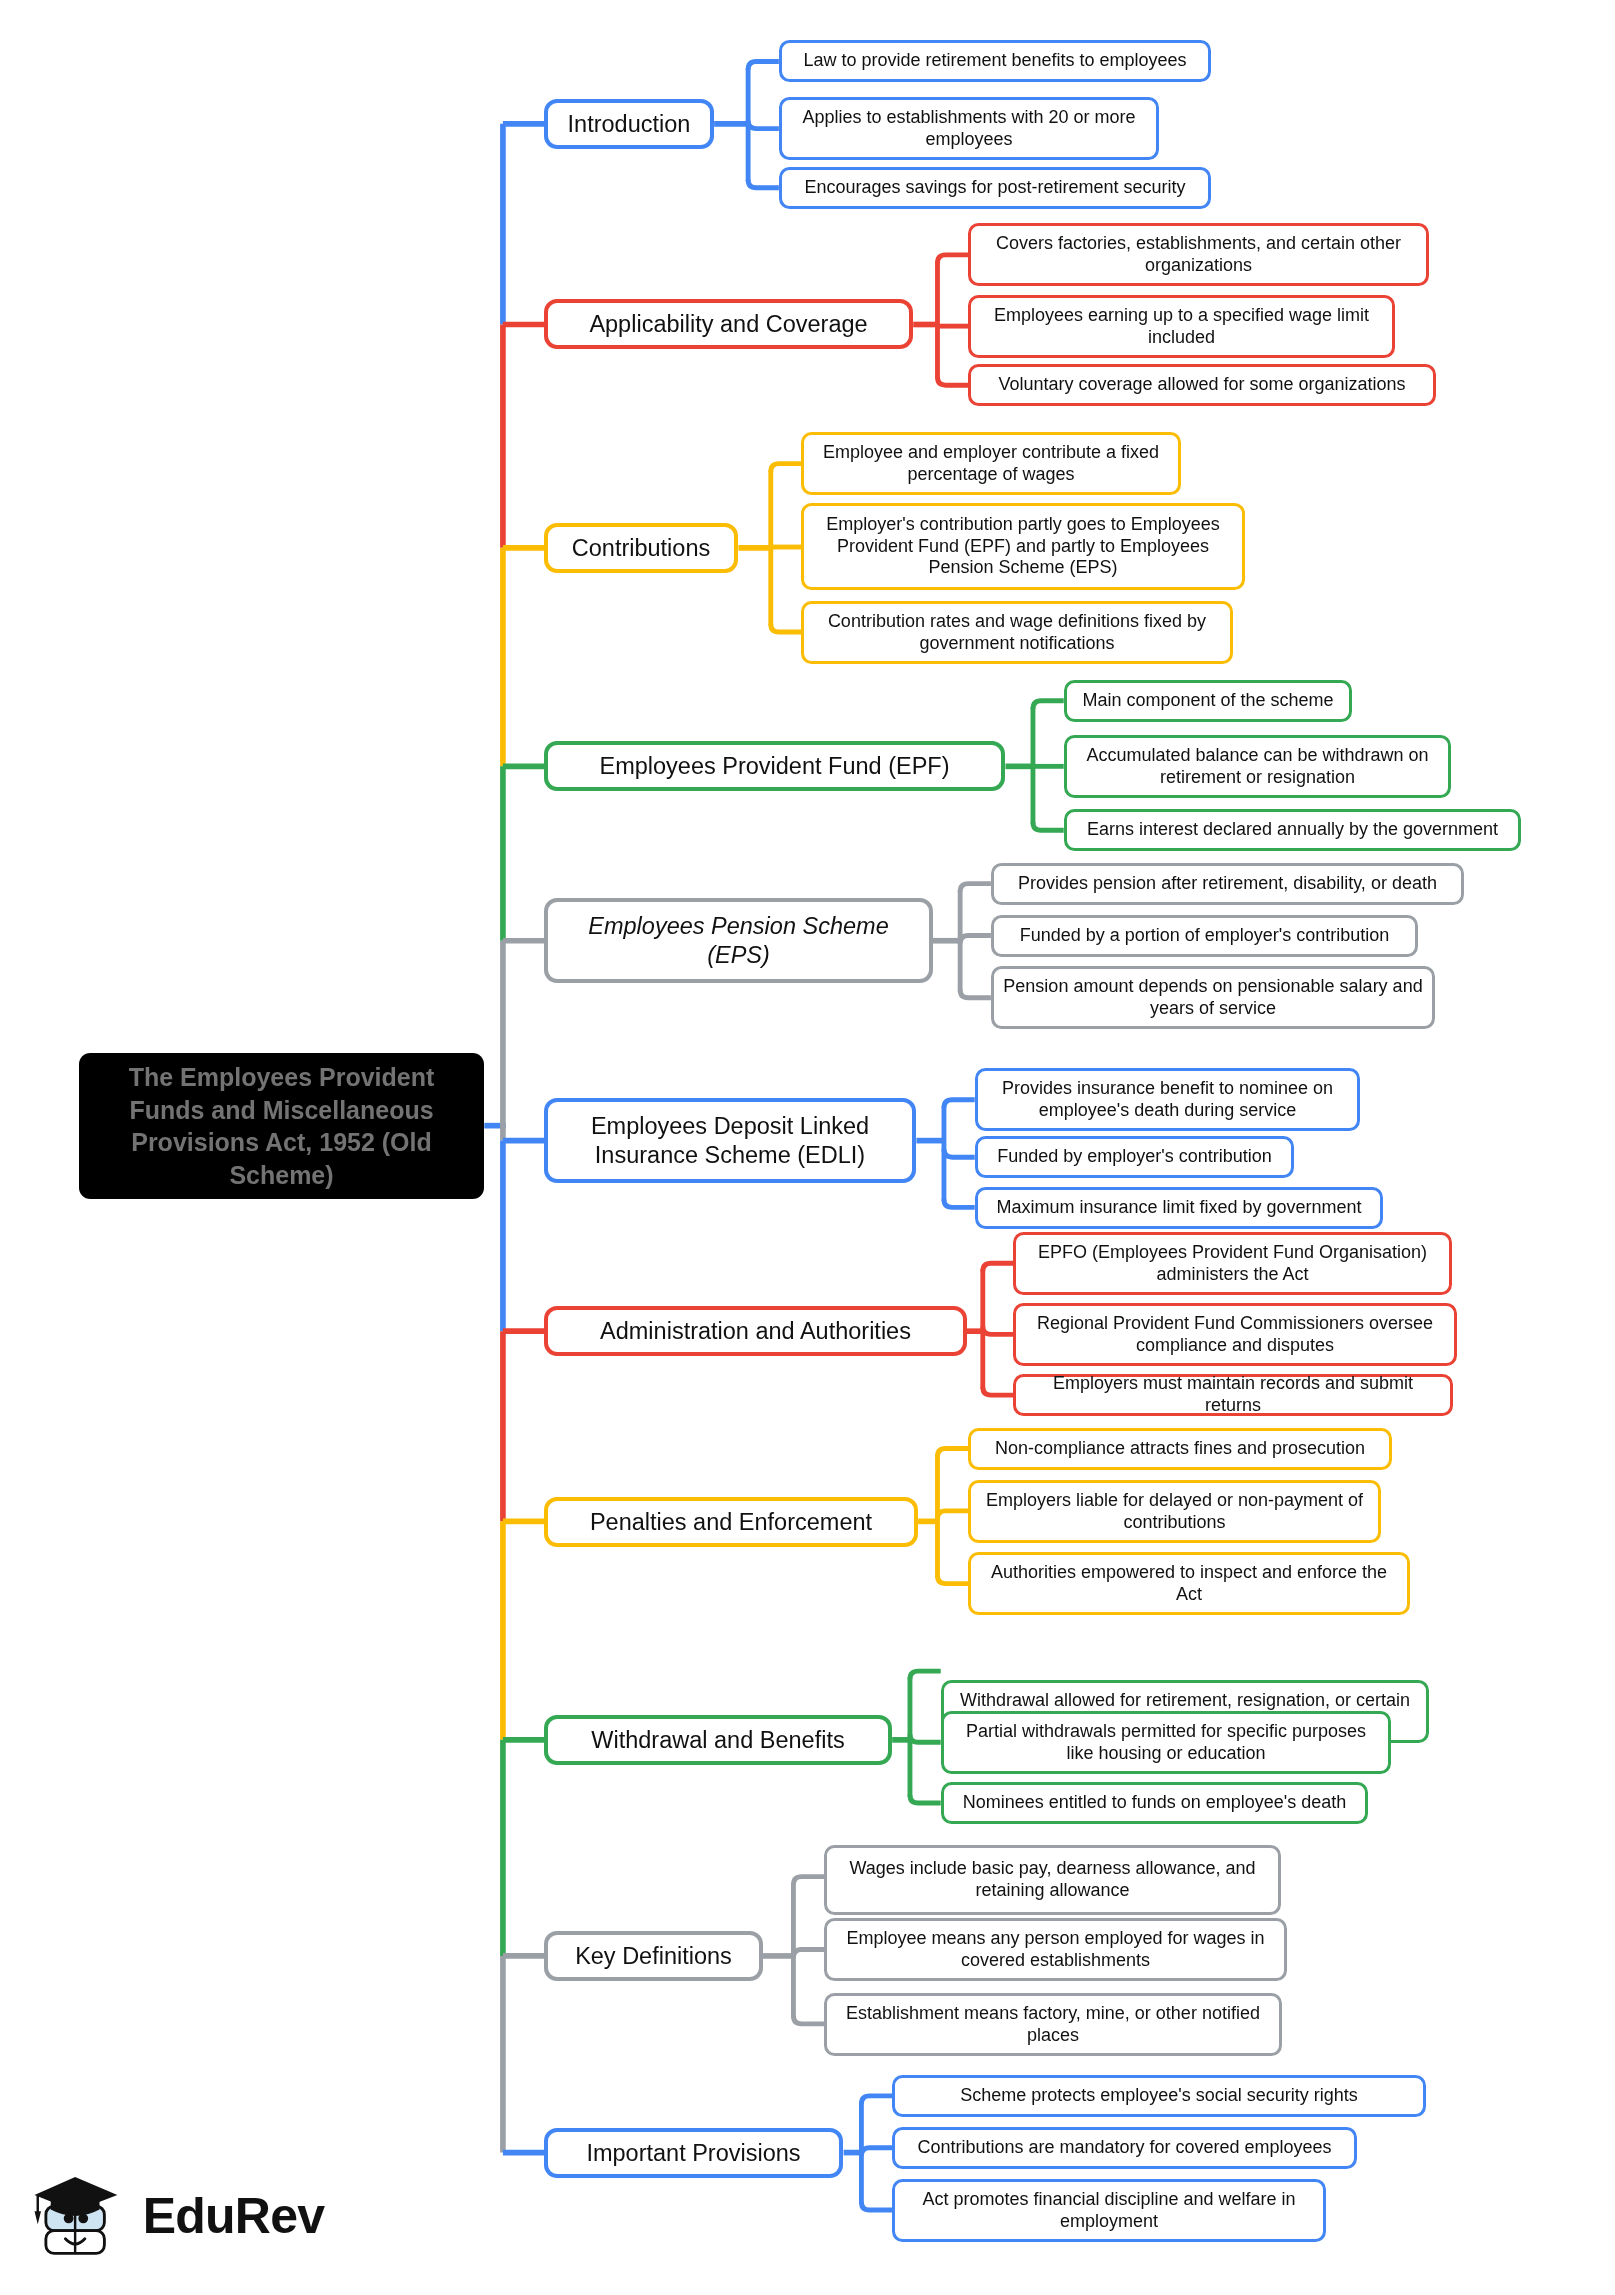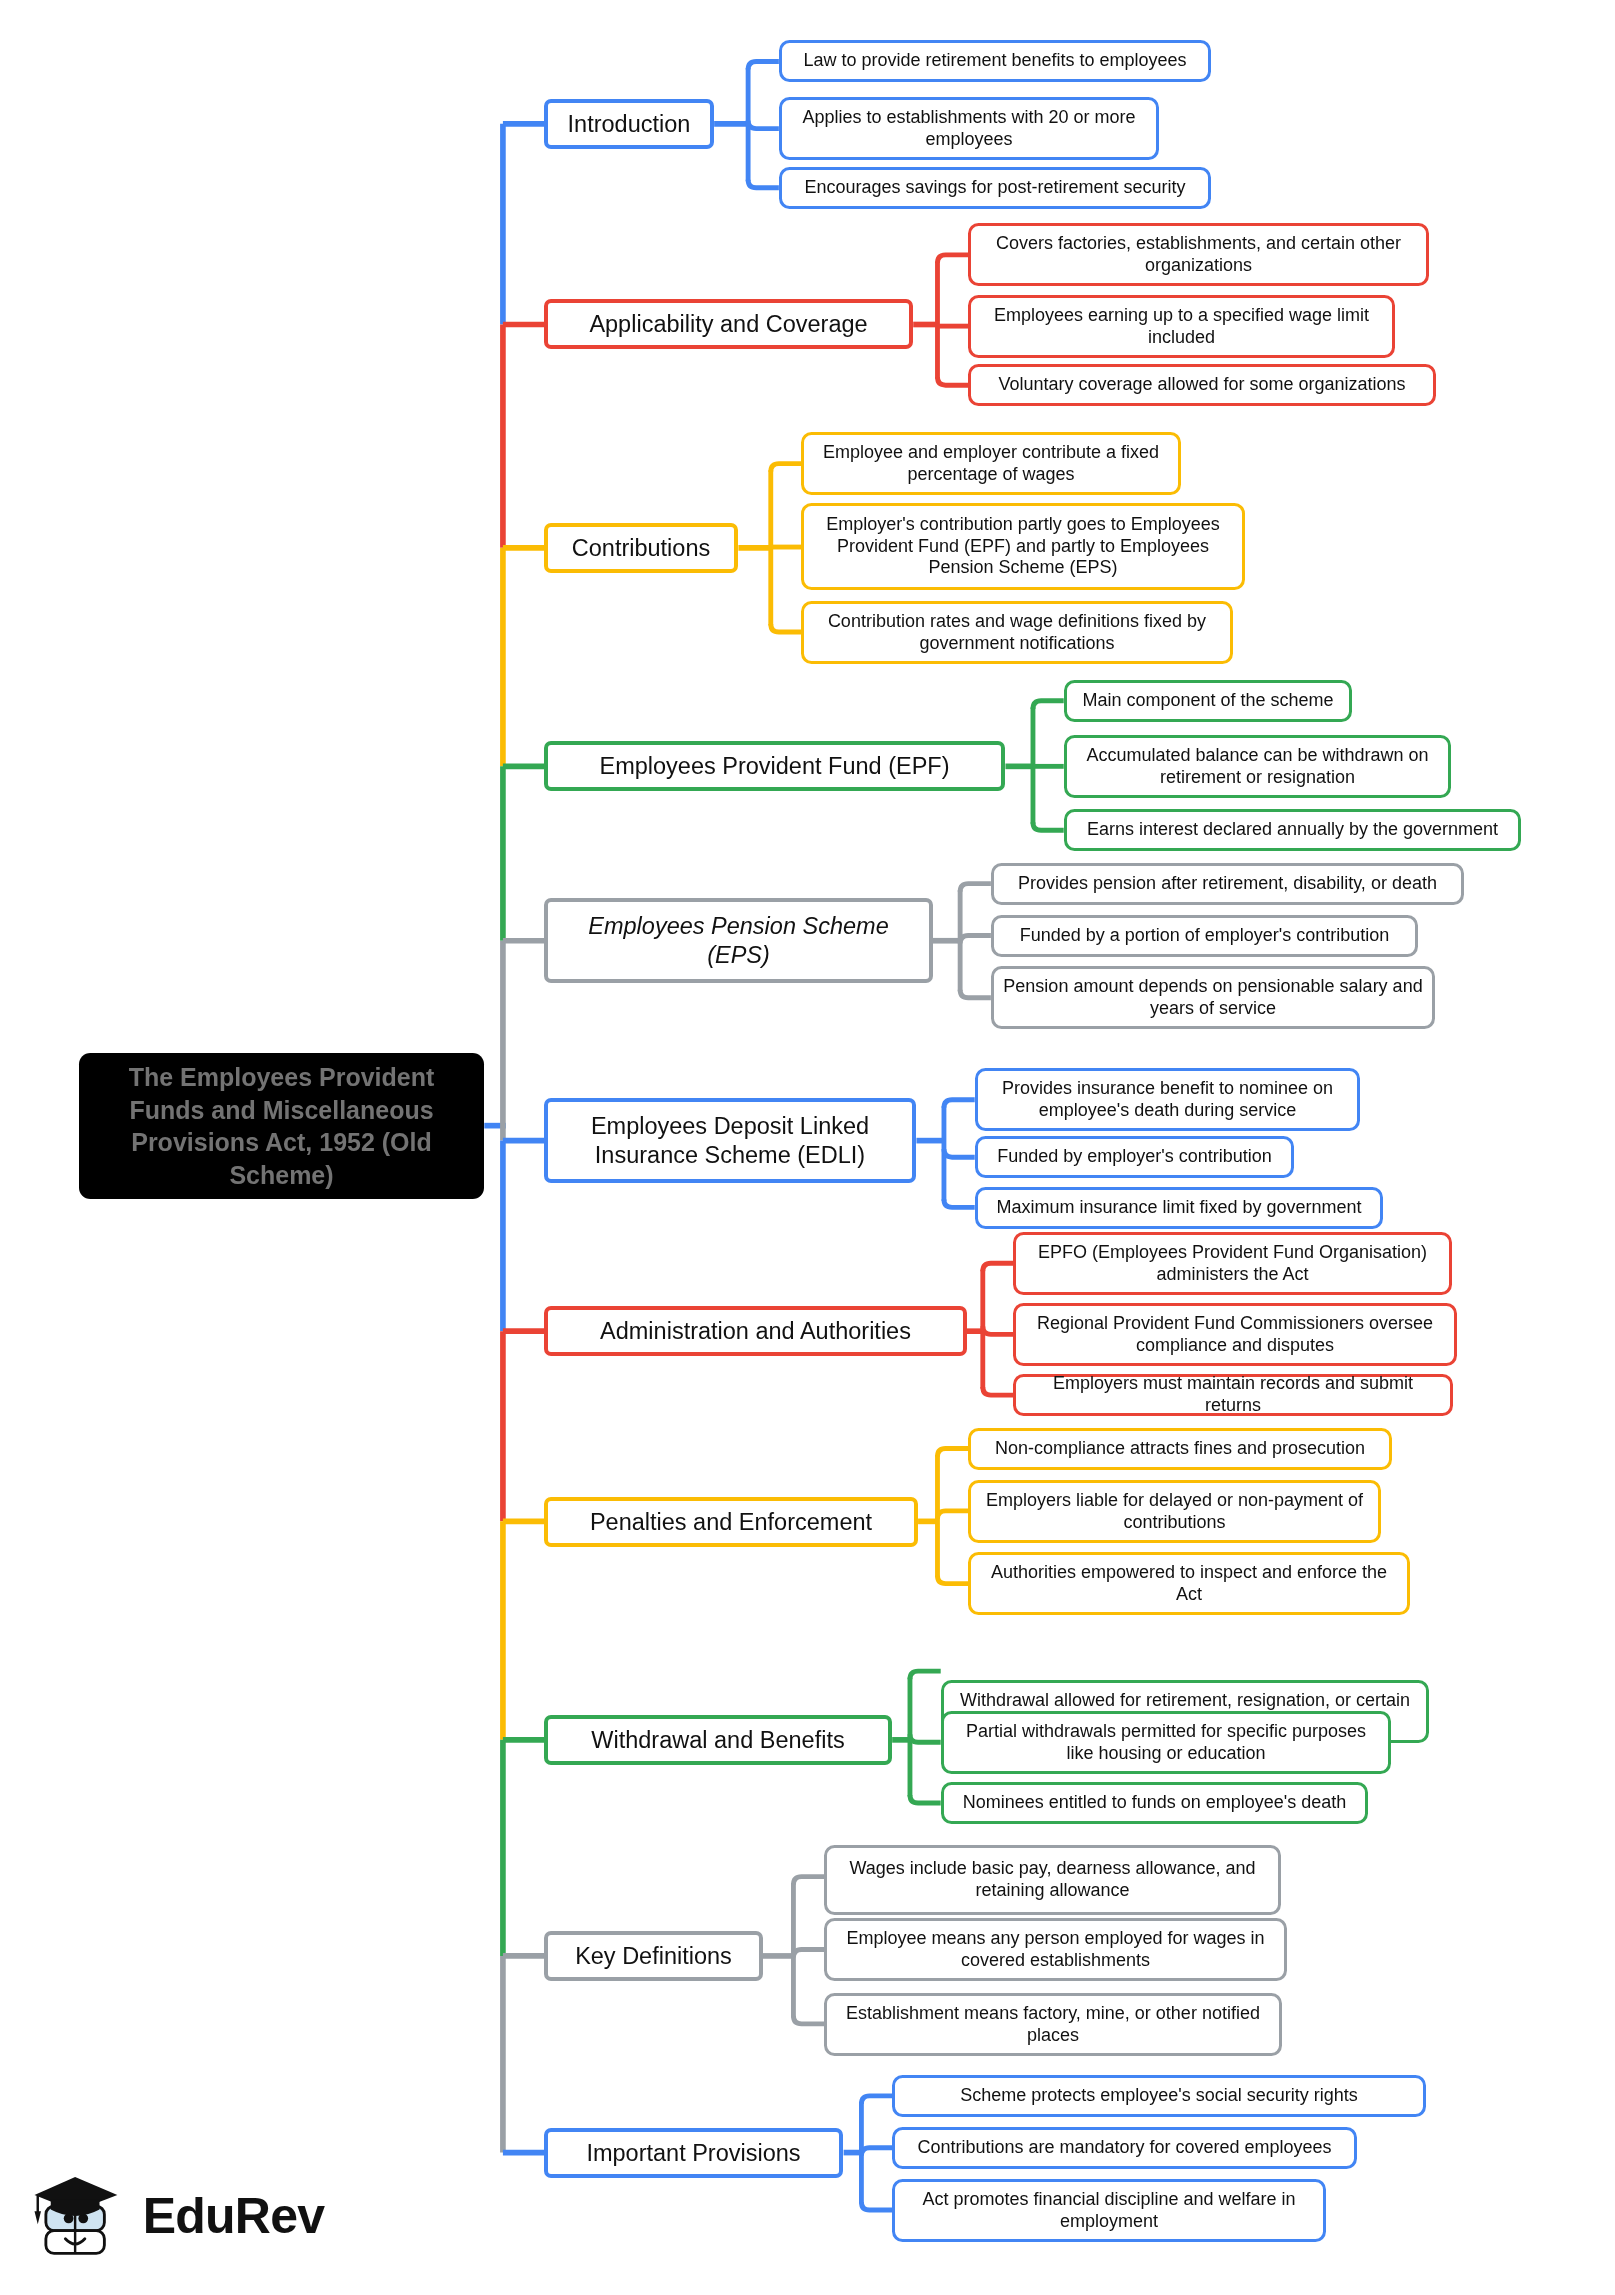--- a/index.html
+++ b/index.html
@@ -39,21 +39,21 @@
     border:0;
     border-radius:11.3px;
     font-weight:bold;
     font-size:25px;
     line-height:1.30;
     padding:8px 11.3px;
     text-align:center;
   }
   .branch{
     border-width:4px;
-    border-radius:7px;
+    border-radius:13px;
     font-size:23.5px;
     padding:3.2px 9.7px;
   }
   .leaf{
     border-width:3.2px;
     border-radius:10.5px;
     font-size:18px;
     padding:2.4px 9px;
   }
   .c-blue  { border-color:#4285F4; }

